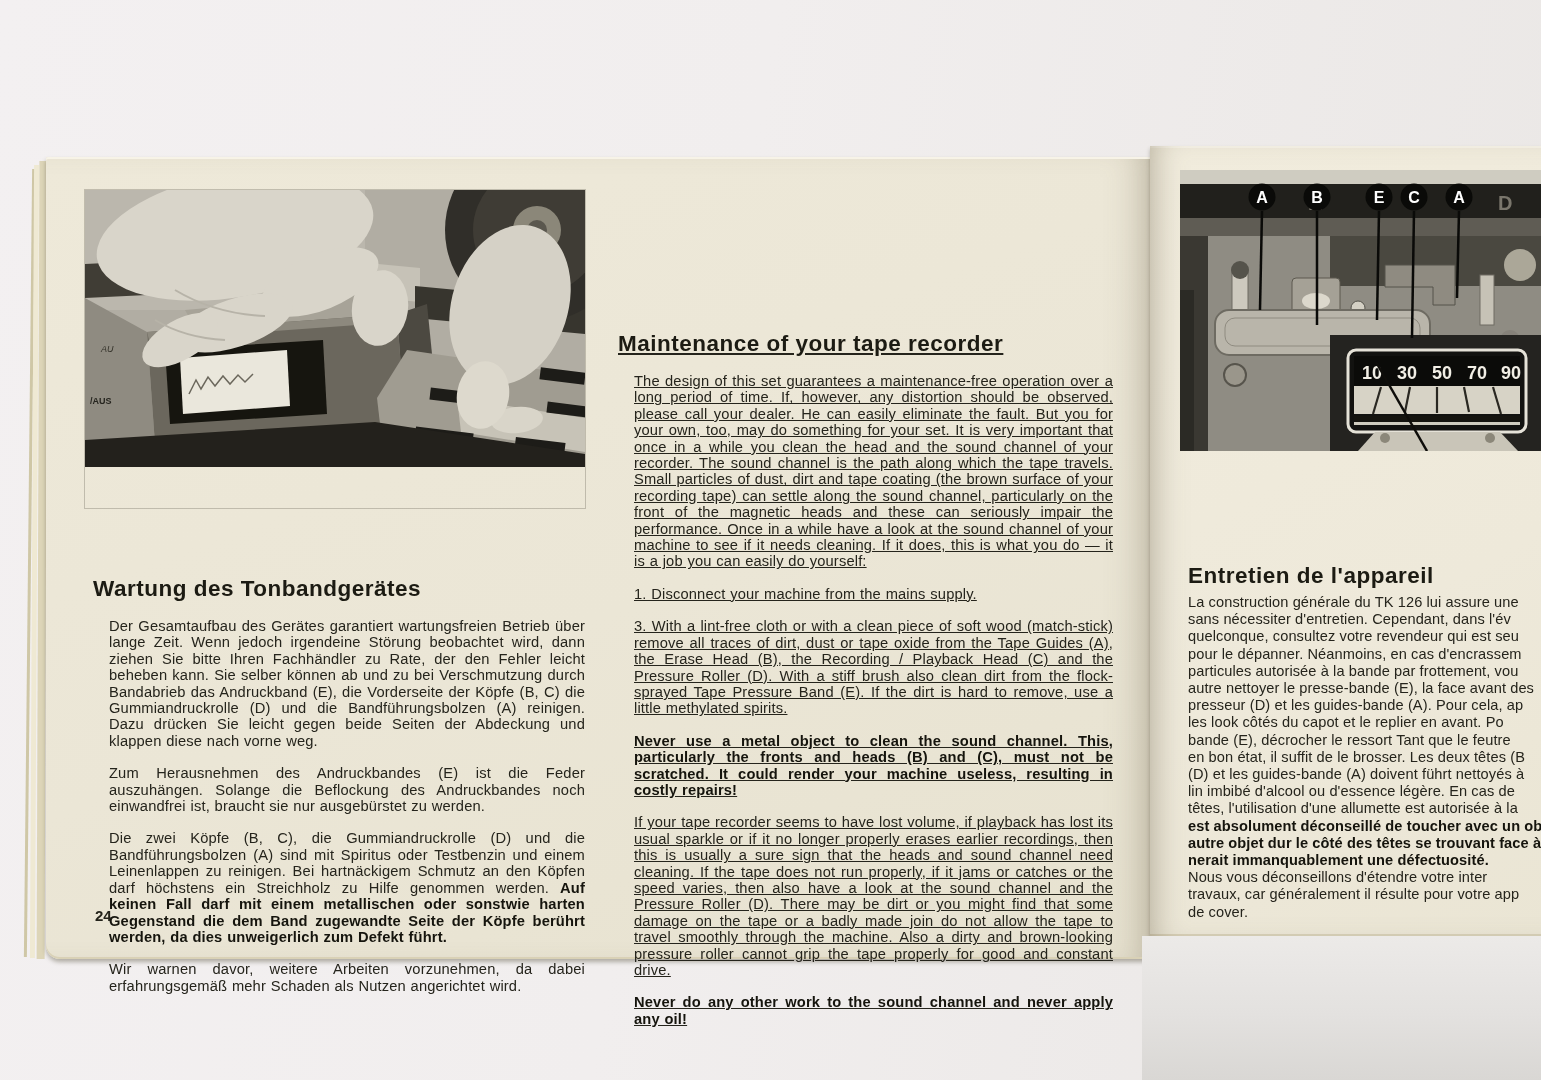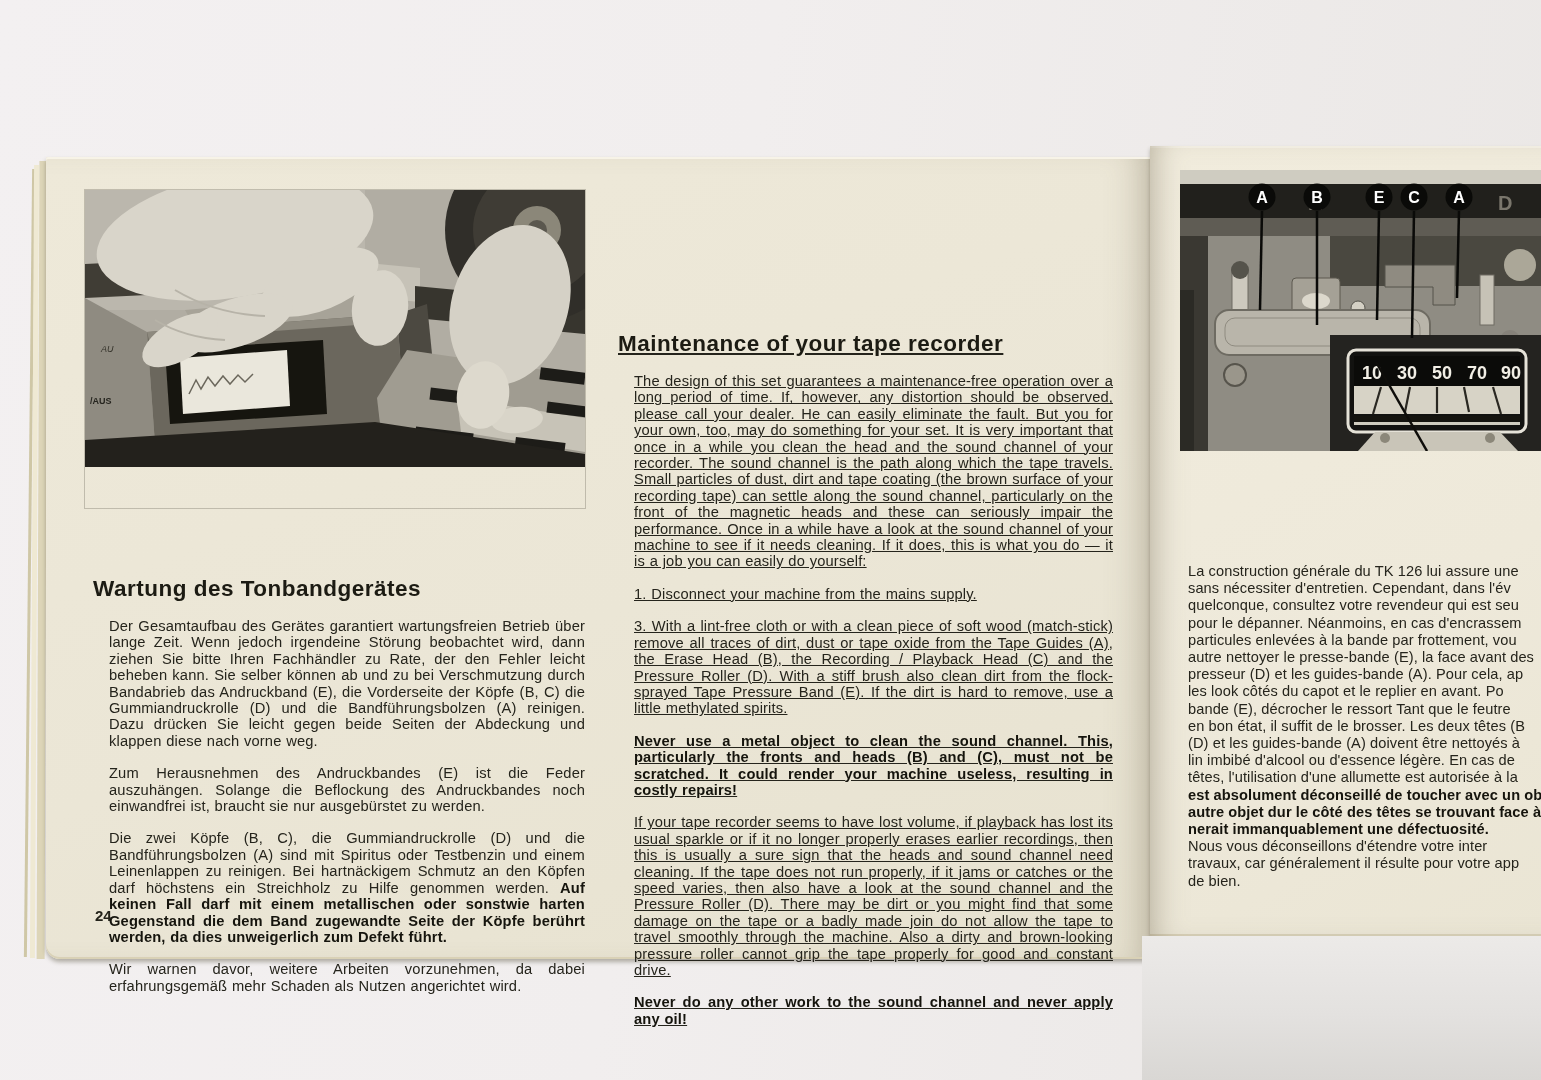--- a/index.html
+++ b/index.html
@@ -201,34 +201,35 @@
         <text x="82" y="33" text-anchor="middle" font-size="16" font-weight="bold" fill="#ffffff">A</text>
         <text x="137" y="33" text-anchor="middle" font-size="16" font-weight="bold" fill="#ffffff">B</text>
         <text x="199" y="33" text-anchor="middle" font-size="16" font-weight="bold" fill="#ffffff">E</text>
         <text x="234" y="33" text-anchor="middle" font-size="16" font-weight="bold" fill="#ffffff">C</text>
         <text x="279" y="33" text-anchor="middle" font-size="16" font-weight="bold" fill="#ffffff">A</text>
       </g>
     </svg>
   </div>
 
   <div class="col col-french">
+    <h2>Entretien de l'appareil</h2>
     <div class="ln">La construction générale du TK 126 lui assure une</div>
     <div class="ln">sans nécessiter d'entretien. Cependant, dans l'év</div>
     <div class="ln">quelconque, consultez votre revendeur qui est seu</div>
     <div class="ln">pour le dépanner. Néanmoins, en cas d'encrassem</div>
-    <div class="ln">particules enlevées à la bande par frottement, vou</div>
+    <div class="ln">particules autorisée à la bande par frottement, vou</div>
     <div class="ln">autre nettoyer le presse-bande (E), la face avant des</div>
     <div class="ln">presseur (D) et les guides-bande (A). Pour cela, ap</div>
     <div class="ln">les look côtés du capot et le replier en avant. Po</div>
     <div class="ln">bande (E), décrocher le ressort Tant que le feutre</div>
     <div class="ln">en bon état, il suffit de le brosser. Les deux têtes (B</div>
-    <div class="ln">(D) et les guides-bande (A) doivent être nettoyés à</div>
+    <div class="ln">(D) et les guides-bande (A) doivent führt nettoyés à</div>
     <div class="ln">lin imbibé d'alcool ou d'essence légère. En cas de</div>
     <div class="ln">têtes, l'utilisation d'une allumette est autorisée à la</div>
     <div class="ln b">est absolument déconseillé de toucher avec un ob</div>
     <div class="ln b">autre objet dur le côté des têtes se trouvant face à</div>
     <div class="ln b">nerait immanquablement une défectuosité.</div>
     <div class="ln">Nous vous déconseillons d'étendre votre inter</div>
     <div class="ln">travaux, car généralement il résulte pour votre app</div>
-    <div class="ln">de bien.</div>
+    <div class="ln">de cover.</div>
   </div>
 
 </div>
 
 </body></html>

